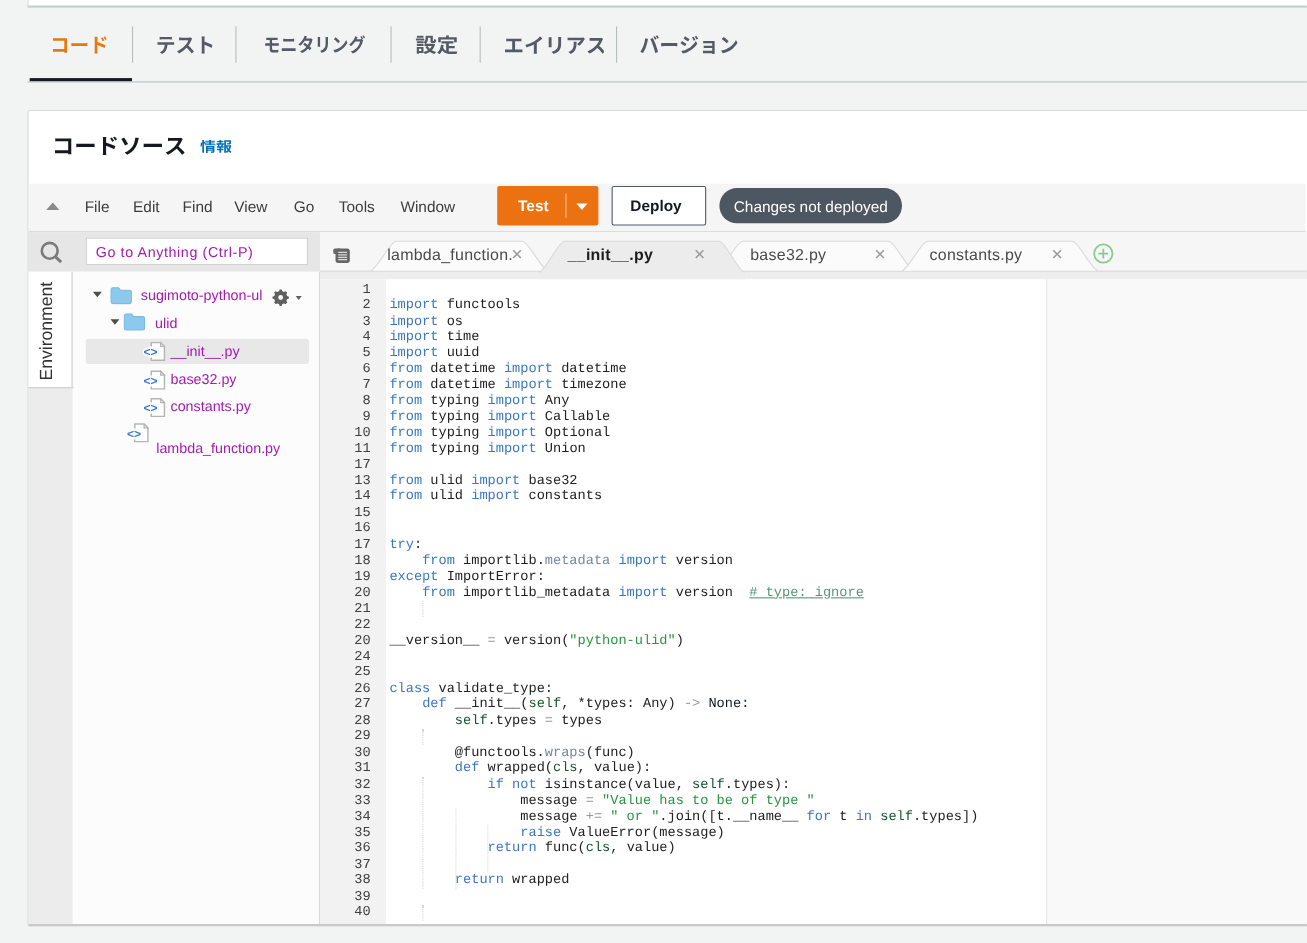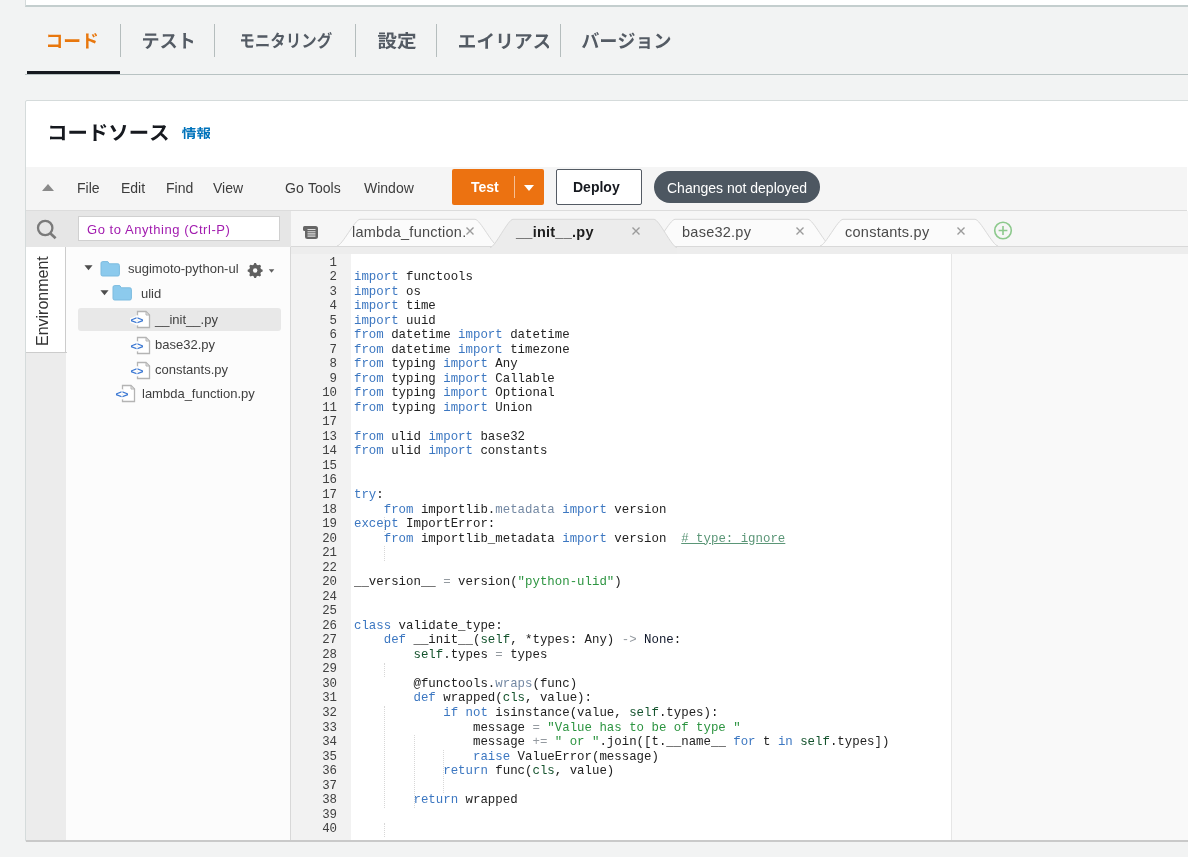--- a/index.html
+++ b/index.html
@@ -3,21 +3,21 @@
 * { margin:0; padding:0; box-sizing:border-box; }
 html,body { width:1188px; height:857px; overflow:hidden; background:#f2f3f3;
   font-family:"Liberation Sans",sans-serif; }
 .abs { position:absolute; }
 .mono { font-family:"Liberation Mono",monospace; }
 .k { color:#3c77c1; } .s { color:#2c9440; } .c { color:#5b9677;text-decoration:underline; }
 .v { color:#14532d; } .m { color:#7388a3; } .n { color:#0f172a; } .o { color:#949aa0; }
 .cl { height:14.54px; white-space:pre; }
 .gn { height:14.54px; text-align:right; }
 .ig { position:absolute; width:0; border-left:1px dotted #d7d7d7; }
-.tt { font-size:13px; color:#404040;text-align:right; }
+.tt { font-size:13px; color:#a21caf;text-align:right; }
 .menuitem { position:absolute; top:180px; font-size:14px; color:#3c3c3c; }
 .tabtxt { position:absolute; font-size:14.5px; letter-spacing:0.25px; color:#4a4a4a; }
 </style></head>
 <body>
 <div class="abs" style="left:25px;top:0;width:1163px;height:7px;background:#fff;border-left:1px solid #d5dbdb;border-bottom:2px solid #c4cece"></div>
 <div class="abs" style="left:27px;top:71px;width:93px;height:3.4px;background:#16191f"></div>
 <div class="abs" style="left:25px;top:74.4px;width:1163px;height:1px;background:#b8c2c2"></div>
 <div class="abs" style="left:120px;top:24px;width:1px;height:33px;background:#b5bdbd"></div>
 <div class="abs" style="left:214px;top:24px;width:1px;height:33px;background:#b5bdbd"></div>
 <div class="abs" style="left:355px;top:24px;width:1px;height:33px;background:#b5bdbd"></div>
@@ -25,21 +25,21 @@
 <div class="abs" style="left:560px;top:24px;width:1px;height:33px;background:#b5bdbd"></div>
 <div class="abs" style="left:25px;top:100px;width:1170px;height:742px;background:#fff;border:1px solid #d5dbdb;border-radius:2px"></div>
 <div class="abs" style="left:26px;top:167px;width:1161px;height:44px;background:#f5f5f5;border-bottom:1px solid #dcdcdc"></div>
 <svg class="abs" style="left:41px;top:184px" width="14" height="8" viewBox="0 0 14 8">
     <path d="M7 0 L13 7 L1 7 z" fill="#8a8a8a"></path>
   </svg>
 <div class="menuitem" style="left:77px">File</div>
 <div class="menuitem" style="left:121px">Edit</div>
 <div class="menuitem" style="left:166px">Find</div>
 <div class="menuitem" style="left:213px">View</div>
-<div class="menuitem" style="left:285px">Go</div>
+<div class="menuitem" style="left:267px">Go</div>
 <div class="menuitem" style="left:308px">Tools</div>
 <div class="menuitem" style="left:364px">Window</div>
 <div class="abs" style="left:452px;top:169px;width:92px;height:36px;background:#ec7211;border-radius:2px"></div>
 <div class="abs" style="left:471px;top:179px;font-size:14px;font-weight:bold;color:#fff">Test</div>
 <div class="abs" style="left:514px;top:176px;width:1px;height:22px;background:rgba(255,255,255,0.55)"></div>
 <svg class="abs" style="left:523px;top:184px" width="12" height="8" viewBox="0 0 12 8">
     <path d="M1 1 L6 7 L11 1 z" fill="#fff"></path>
   </svg>
 <div class="abs" style="left:556px;top:169px;width:86px;height:36px;background:#fff;border:1px solid #545b64;border-radius:2px"></div>
 <div class="abs" style="left:573px;top:179px;font-size:14px;font-weight:bold;color:#16191f">Deploy</div>
@@ -134,21 +134,21 @@
 <path d="M7.5 1.5 h8.5 l3.5 3.5 v12.5 h-12 z" fill="#fff" stroke="#b4b4b4" stroke-width="1.3"></path>
 <path d="M16 1.5 v3.5 h3.5 z" fill="#e8e8e8" stroke="#b4b4b4" stroke-width="1"></path>
 <text x="0.5" y="13.8" font-family="Liberation Sans" font-size="11px" font-weight="bold" fill="#3a77d2" stroke="#fdfdfd" stroke-width="3" paint-order="stroke">&lt;&gt;</text>
 </svg>
 <div class="abs tt" style="left:155px;top:362px">constants.py</div>
 <svg class="abs" style="left:115px;top:384px" width="22" height="19" viewBox="0 0 22 19">
 <path d="M7.5 1.5 h8.5 l3.5 3.5 v12.5 h-12 z" fill="#fff" stroke="#b4b4b4" stroke-width="1.3"></path>
 <path d="M16 1.5 v3.5 h3.5 z" fill="#e8e8e8" stroke="#b4b4b4" stroke-width="1"></path>
 <text x="0.5" y="13.8" font-family="Liberation Sans" font-size="11px" font-weight="bold" fill="#3a77d2" stroke="#fdfdfd" stroke-width="3" paint-order="stroke">&lt;&gt;</text>
 </svg>
-<div class="abs tt" style="left:142px;top:386px">lambda_function.py</div>
+<div class="abs tt" style="left:142px;top:400px">lambda_function.py</div>
 
 <div class="abs" style="left:291px;top:254px;width:897px;height:587px;background:#fff"></div>
 <div class="abs" style="left:291px;top:254px;width:60px;height:587px;background:#f2f2f2"></div>
 <div class="abs" style="left:951px;top:254px;width:237px;height:587px;background:#f9f9f9;border-left:1px solid #e6e6e6"></div>
 <div class="abs mono" style="left:291px;top:255.5px;width:46px;font-size:12.4px;line-height:14.54px;color:#404040">
     <div class="gn">1</div>
 <div class="gn">2</div>
 <div class="gn">3</div>
 <div class="gn">4</div>
 <div class="gn">5</div>

